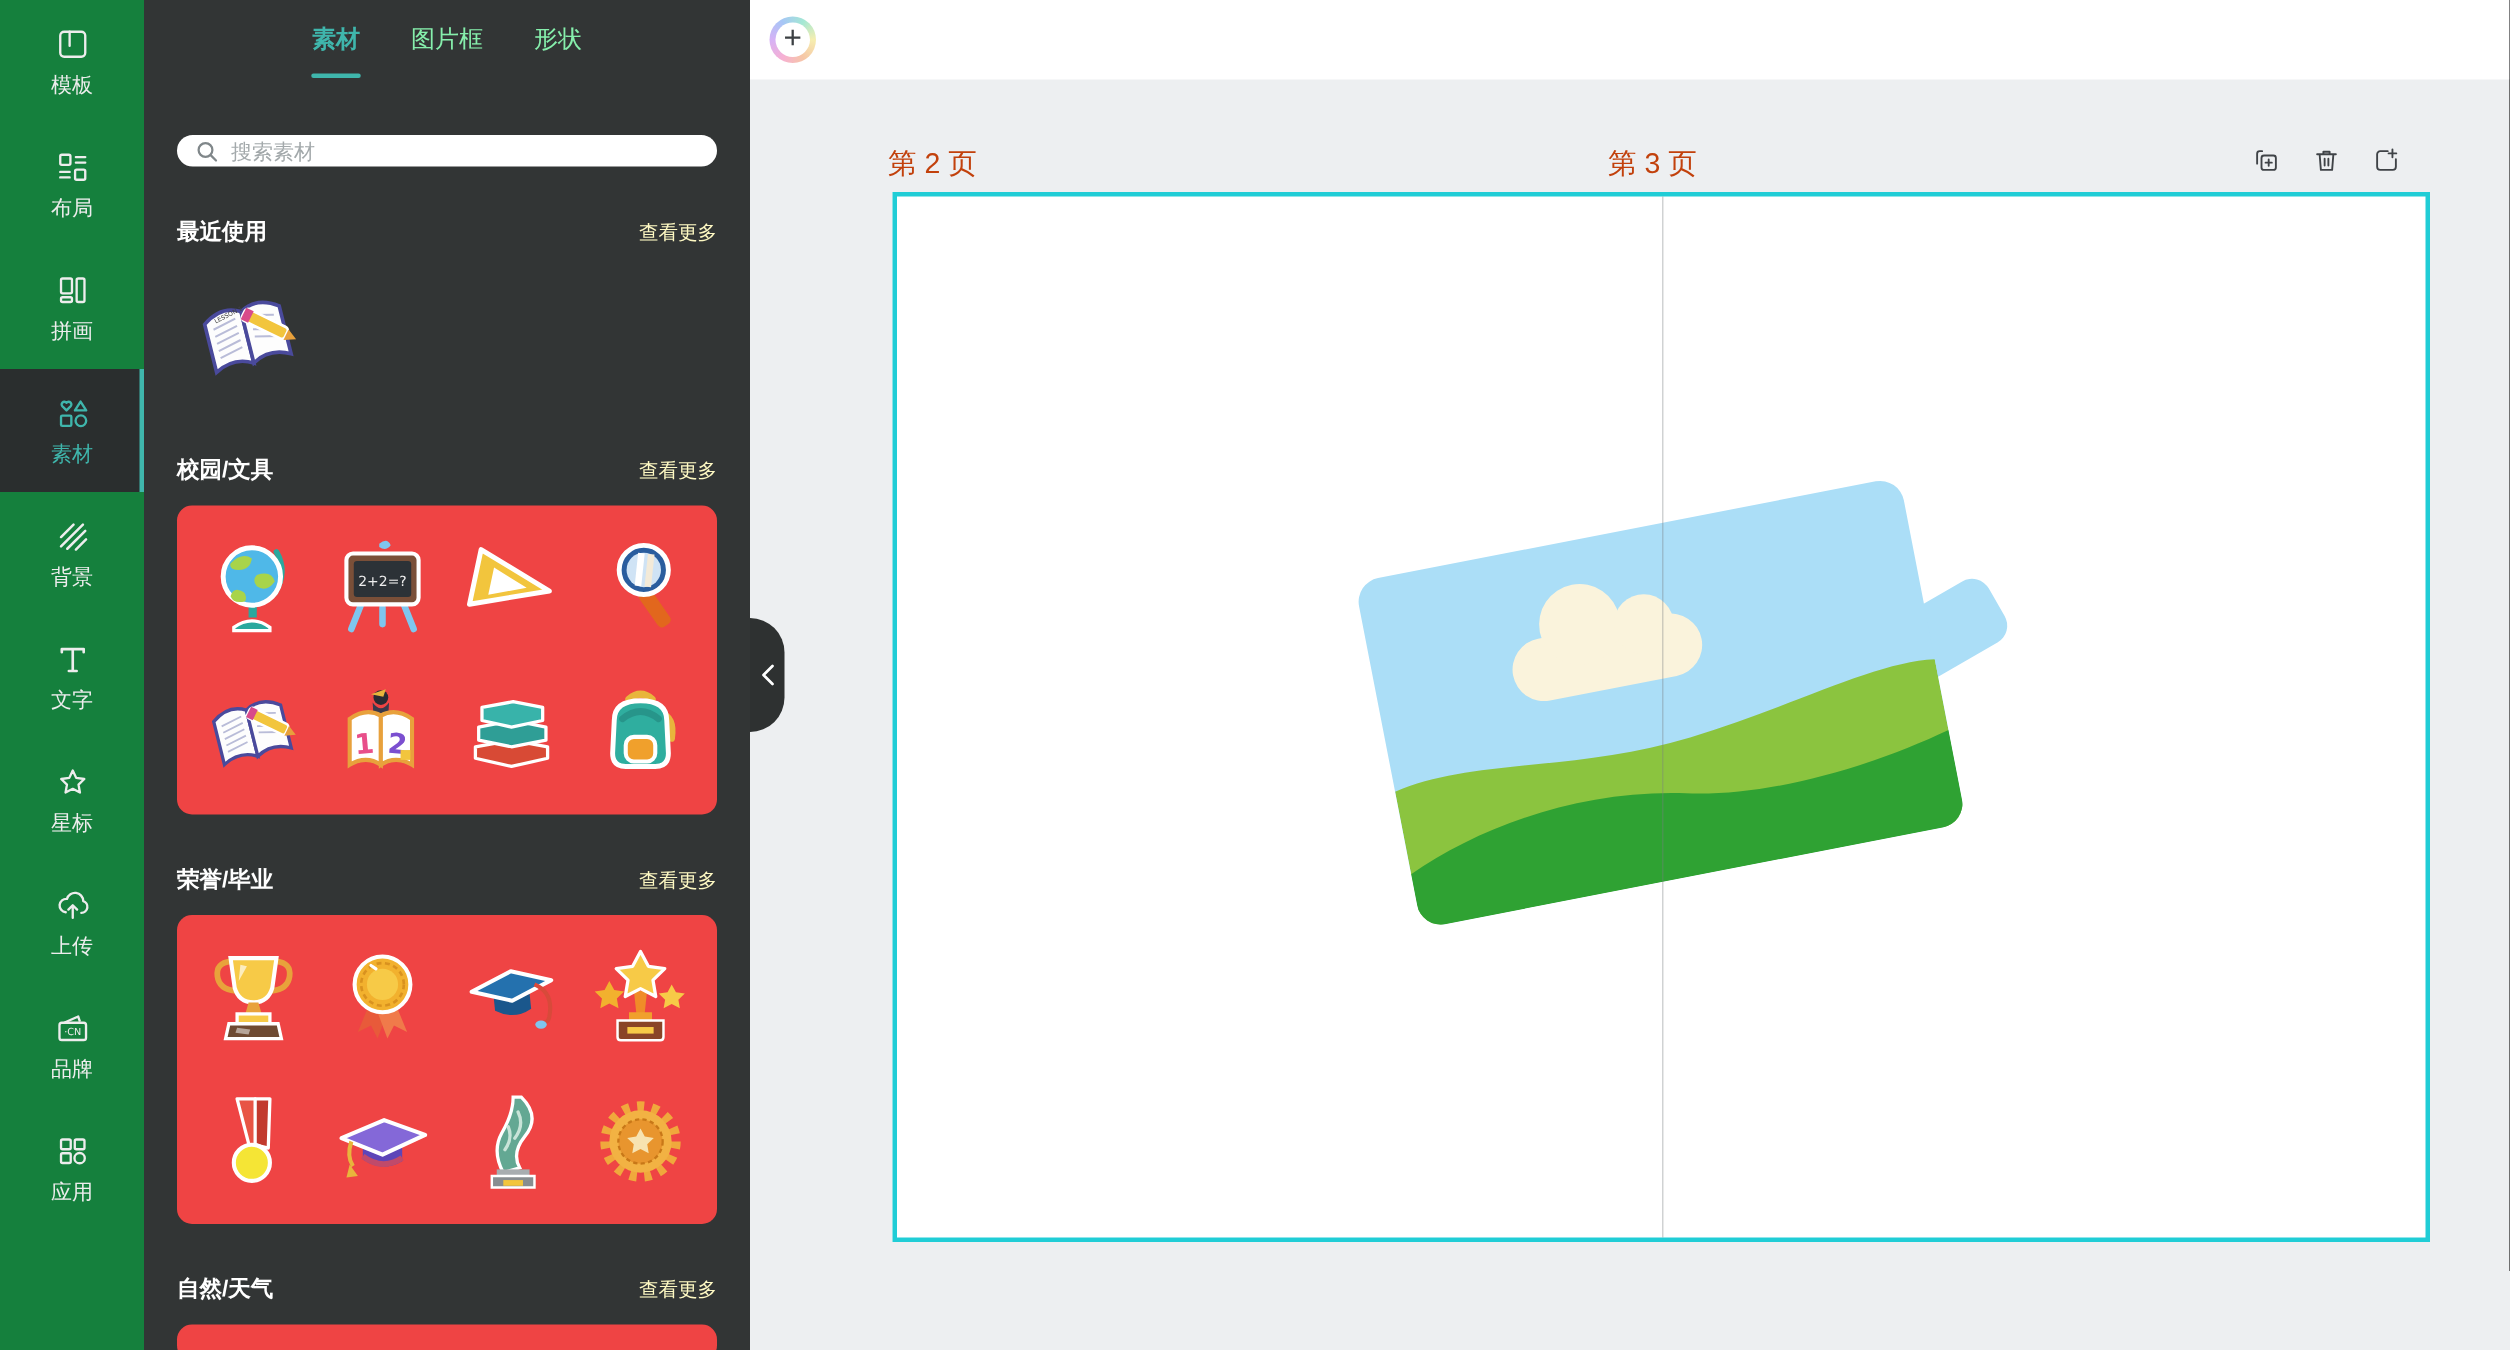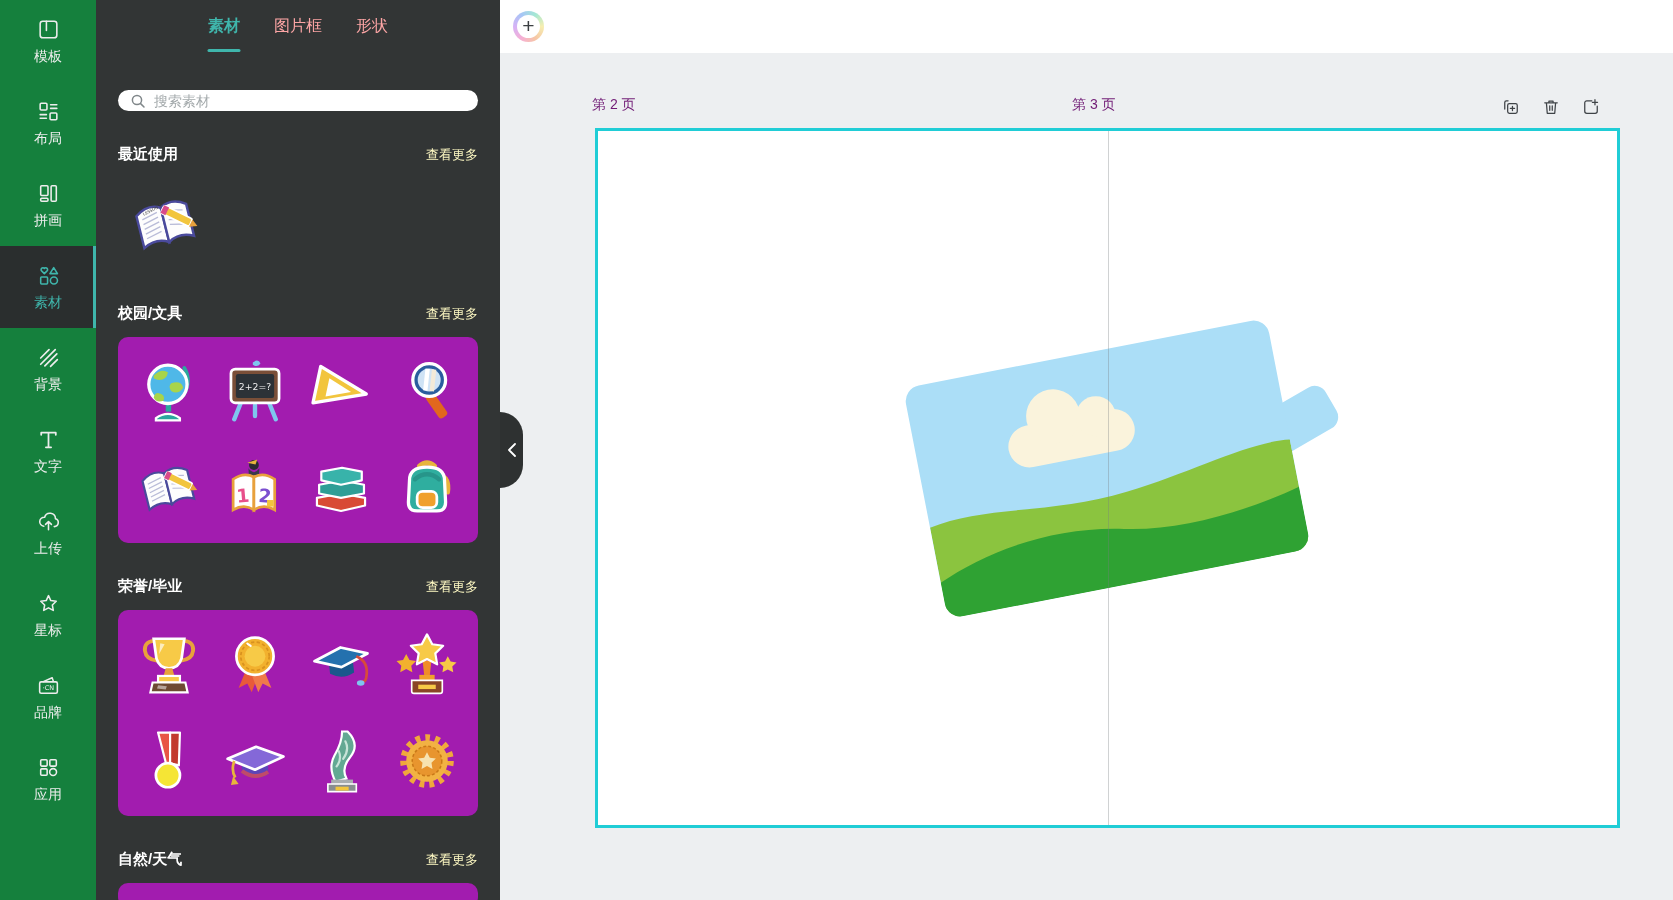--- a/index.html
+++ b/index.html
@@ -10,47 +10,47 @@
   }
   
   .rail { position:absolute; left:0; top:0; width:96px; height:100%; background:#15803d; z-index:6; }
   .rail-item { height:82px; display:flex; flex-direction:column; align-items:center; justify-content:center; gap:6px; color:#ededed; font-size:14px; cursor:pointer; position:relative; }
   .rail-item svg { width:25px; height:25px; display:block; }
   .rail-item.active { background:#2a2e2e; color:#3fb6ac; }
   .rail-item.active::after { content:""; position:absolute; right:0; top:0; bottom:0; width:3px; background:#3fb6ac; }
   
   .panel { position:absolute; left:96px; top:0; width:404px; height:100%; background:#323535; z-index:5; color:#fff; overflow:hidden; }
   .tabs { height:53px; display:flex; align-items:center; justify-content:center; gap:34px; }
-  .tab { position:relative; height:100%; display:flex; align-items:center; font-size:16px; color:#fca5a5; cursor:pointer; }
+  .tab { position:relative; height:100%; display:flex; align-items:center; font-size:16px; color:#86efac; cursor:pointer; }
   .tab.active { color:#3fb6ac; font-weight:bold; }
   .tab.active::after { content:""; position:absolute; left:50%; transform:translateX(-50%); bottom:1px; width:33px; height:3px; background:#3fb6ac; border-radius:2px; }
   .panel-body { padding:0 22px; }
   .search { margin-top:37px; height:21px; background:#fff; border-radius:16px; display:flex; align-items:center; padding:0 12px; gap:8px; }
   .search input { border:0; outline:0; flex:1; font-size:14px; color:#333; background:transparent; font-family:inherit; }
   .search input::placeholder { color:#a3a9ab; }
   .sec-head { display:flex; justify-content:space-between; align-items:center; margin-top:34px; margin-bottom:14px;text-align:right; }
   .sec-title { font-size:15px; font-weight:bold; color:#ffffff; }
   .sec-more { font-size:13px; color:#fef9c3; cursor:pointer; }
   .recent-row { display:flex; padding-left:4px; }
-  .card { background:#a21caf; border-radius:10px; padding:12px 8px; display:grid; grid-template-columns:repeat(4,1fr); row-gap:10px; justify-items:center; }
+  .card { background:#ef4444; border-radius:10px; padding:12px 8px; display:grid; grid-template-columns:repeat(4,1fr); row-gap:10px; justify-items:center; }
   .sticker { width:80px; height:86px; display:flex; align-items:center; justify-content:center; cursor:pointer; }
   .sticker svg { width:70px; height:70px; display:block; }
   .recent-row .sticker { width:88px; height:92px; }
   .recent-row .sticker svg { width:78px; height:78px; }
   
   .collapse { position:absolute; left:500px; top:412px; width:23px; height:76px; background:#2e3131; border-radius:0 40px 40px 0; display:flex; align-items:center; justify-content:center; z-index:4; cursor:pointer; }
   
   .canvas { position:absolute; left:500px; top:0; right:0; height:100%; }
   .topbar { position:absolute; left:0; right:0; top:0; height:53px; background:#ffffff; display:flex; align-items:center; padding-left:13px; }
   .add-btn { position:relative; width:31px; height:31px; border-radius:50%; cursor:pointer;
     background:conic-gradient(from 210deg,#f6b0d4,#d6b2f6,#a6c6f6,#a4e8d4,#f6eeb0,#f6c6a6,#f6b0d4); display:flex; align-items:center; justify-content:center; }
   .add-btn::before { content:""; position:absolute; inset:4px; background:#fff; border-radius:50%; }
   .add-btn span { position:relative; font-size:21px; font-weight:400; color:#3c4043; line-height:1; margin-top:-2px; }
   .page-head { position:absolute; top:96px; left:0; right:0; height:24px; }
-  .page-label { position:absolute; font-size:14px; color:#701a75; }
+  .page-label { position:absolute; font-size:19px; color:#c2410c; }
   .page-label.p2 { left:92px; }
   .page-label.p3 { left:572px; }
   .page-tools { position:absolute; right:72px; top:1px; display:flex; gap:20px; }
   .tool-btn { width:20px; height:20px; cursor:pointer; display:flex; align-items:center; justify-content:center; }
   .tool-btn svg { width:20px; height:20px; stroke:#3f4347; fill:none; stroke-width:1.5; stroke-linecap:round; stroke-linejoin:round; }
   .artboard { position:absolute; left:95px; top:128px; width:1025px; height:700px; background:#ffffff; border:3px solid #20cdd6; }
   .divider { position:absolute; left:510px; top:0; bottom:0; width:1px; background:rgba(120,125,128,.35); z-index:3; }
   
   .flag { position:absolute; left:318px; top:198px; width:430px; height:310px; z-index:2; cursor:pointer; }
   .flag-tab { position:absolute; left:292px; top:82px; width:132px; height:47px; background:#abdef7; border-radius:13px; transform:rotate(-30deg); }
@@ -104,31 +104,31 @@
         </svg>
       <span>背景</span>
     </div>
     <div class="rail-item">
       <svg viewBox="0 0 24 24" fill="none" stroke="currentColor" stroke-width="1.7" stroke-linecap="round">
           <path d="M5,5.5 H19 M12,5.5 V19.5 M5,5.5 V7.5 M19,5.5 V7.5 M9.5,19.5 H14.5"></path>
         </svg>
       <span>文字</span>
     </div>
     <div class="rail-item">
+      <svg viewBox="0 0 24 24" fill="none" stroke="currentColor" stroke-width="1.5" stroke-linejoin="round">
+          <path d="M12,4.5 L14.2,9.2 19.4,9.9 15.7,13.5 16.6,18.6 12,16.2 7.4,18.6 8.3,13.5 4.6,9.9 9.8,9.2 Z"></path>
+        </svg>
+      <span>星标</span>
+    </div>
+    <div class="rail-item">
       <svg viewBox="0 0 24 24" fill="none" stroke="currentColor" stroke-width="1.5" stroke-linecap="round" stroke-linejoin="round">
           <path d="M7.5,16.5 a4.3,4.3 0 1 1 0.8,-8.6 a5.3,5.3 0 0 1 10.4,1.4 a3.9,3.9 0 0 1 -1.2,7.6"></path>
           <path d="M12,12.5 V20 M9.2,14.8 L12,12 L14.8,14.8"></path>
         </svg>
       <span>上传</span>
-    </div>
-    <div class="rail-item">
-      <svg viewBox="0 0 24 24" fill="none" stroke="currentColor" stroke-width="1.5" stroke-linejoin="round">
-          <path d="M12,4.5 L14.2,9.2 19.4,9.9 15.7,13.5 16.6,18.6 12,16.2 7.4,18.6 8.3,13.5 4.6,9.9 9.8,9.2 Z"></path>
-        </svg>
-      <span>星标</span>
     </div>
     <div class="rail-item">
       <svg viewBox="0 0 24 24" fill="none" stroke="currentColor" stroke-width="1.5" stroke-linejoin="round">
           <rect x="3.5" y="8.5" width="17" height="11" rx="1.5"></rect>
           <path d="M6.5,8.5 L15.5,4.5 L16.6,7.8"></path>
           <text x="12" y="16.5" text-anchor="middle" font-size="6.2" fill="currentColor" stroke="none">·CN</text>
         </svg>
       <span>品牌</span>
     </div>
     <div class="rail-item">

